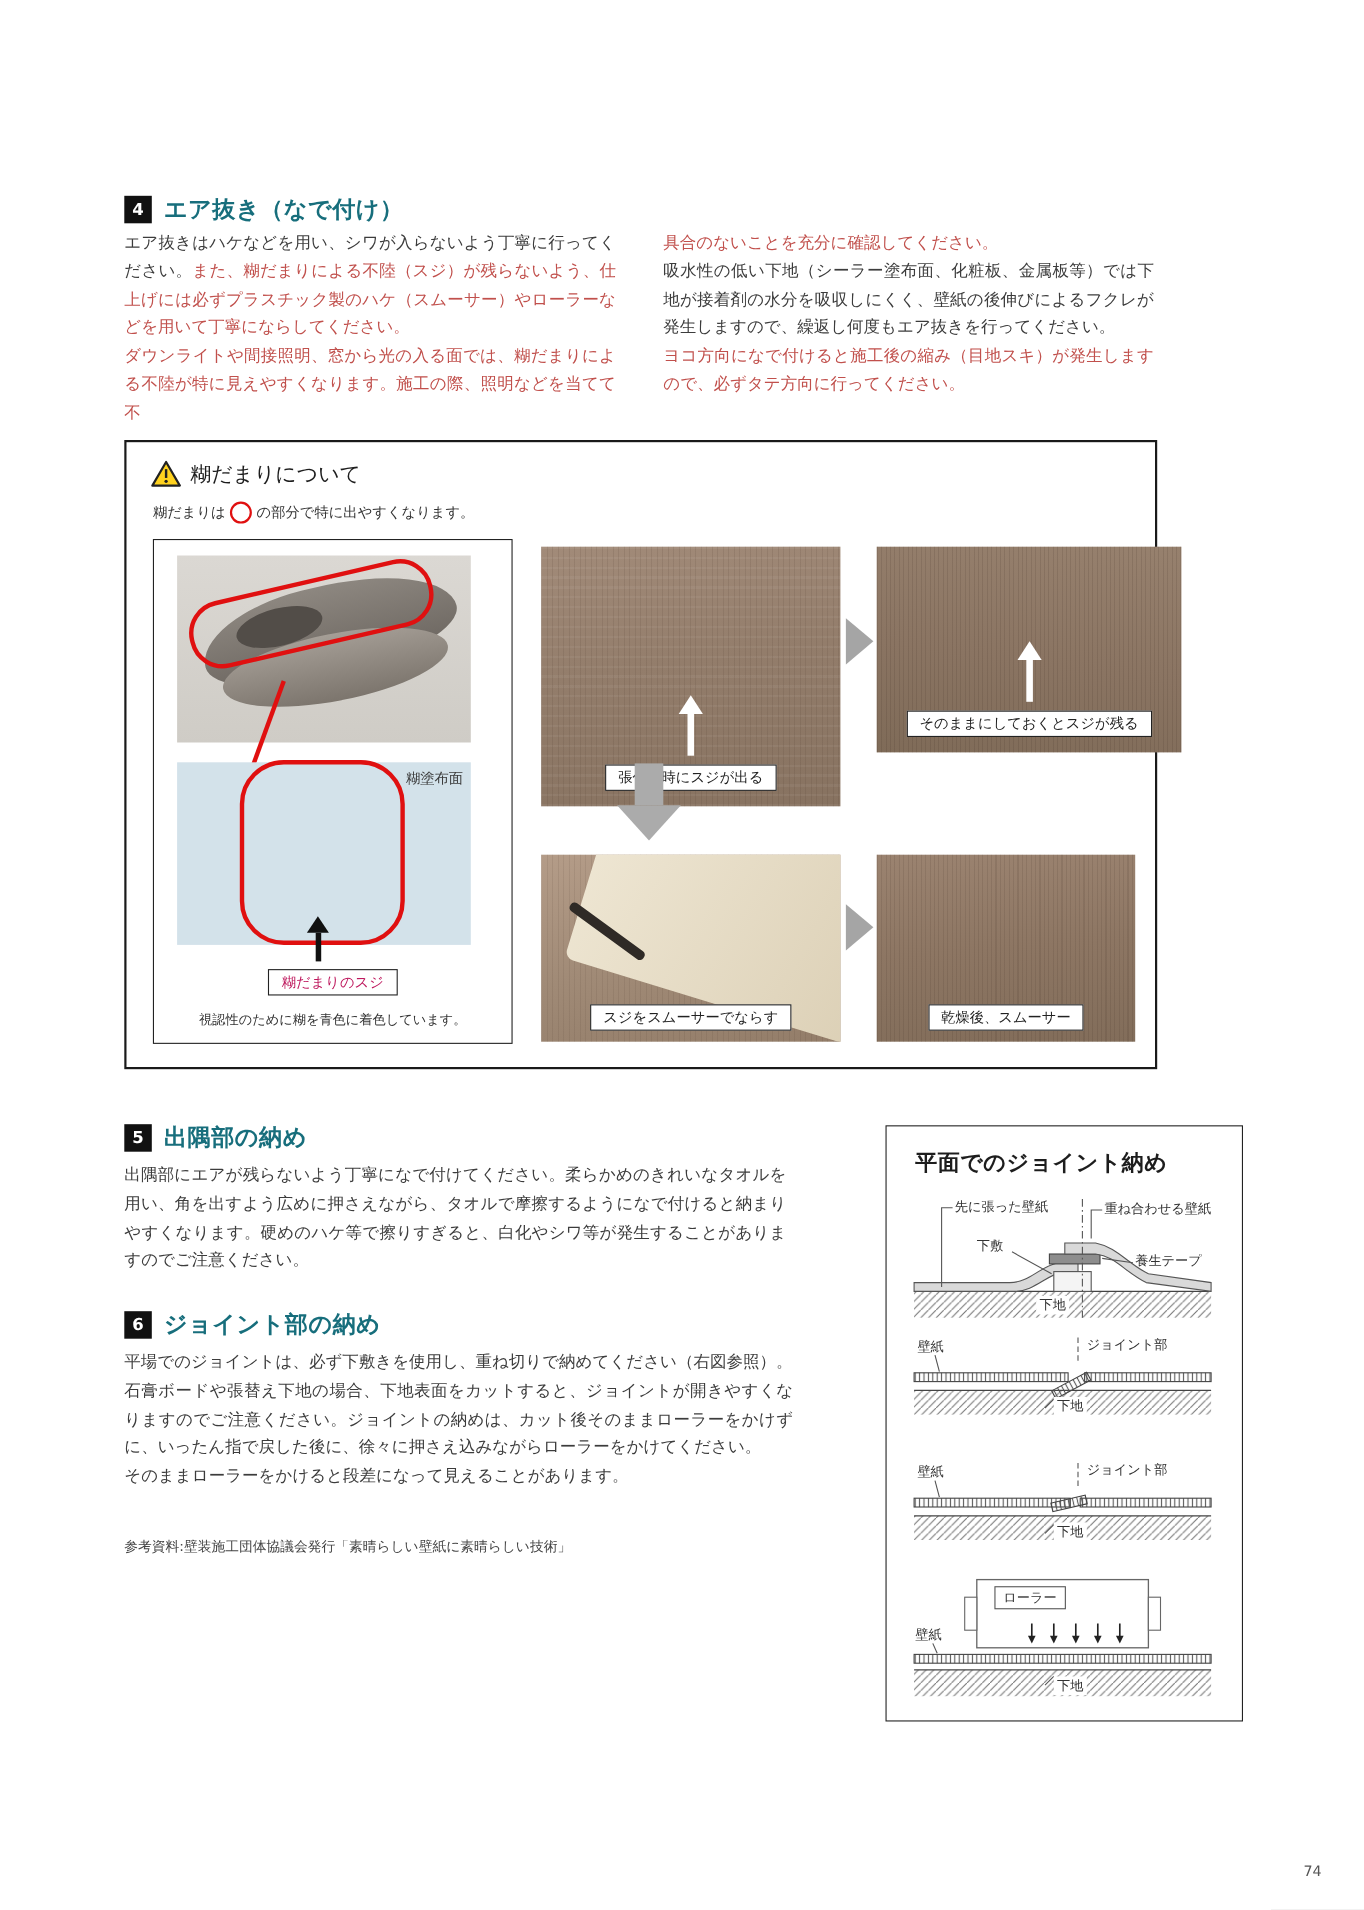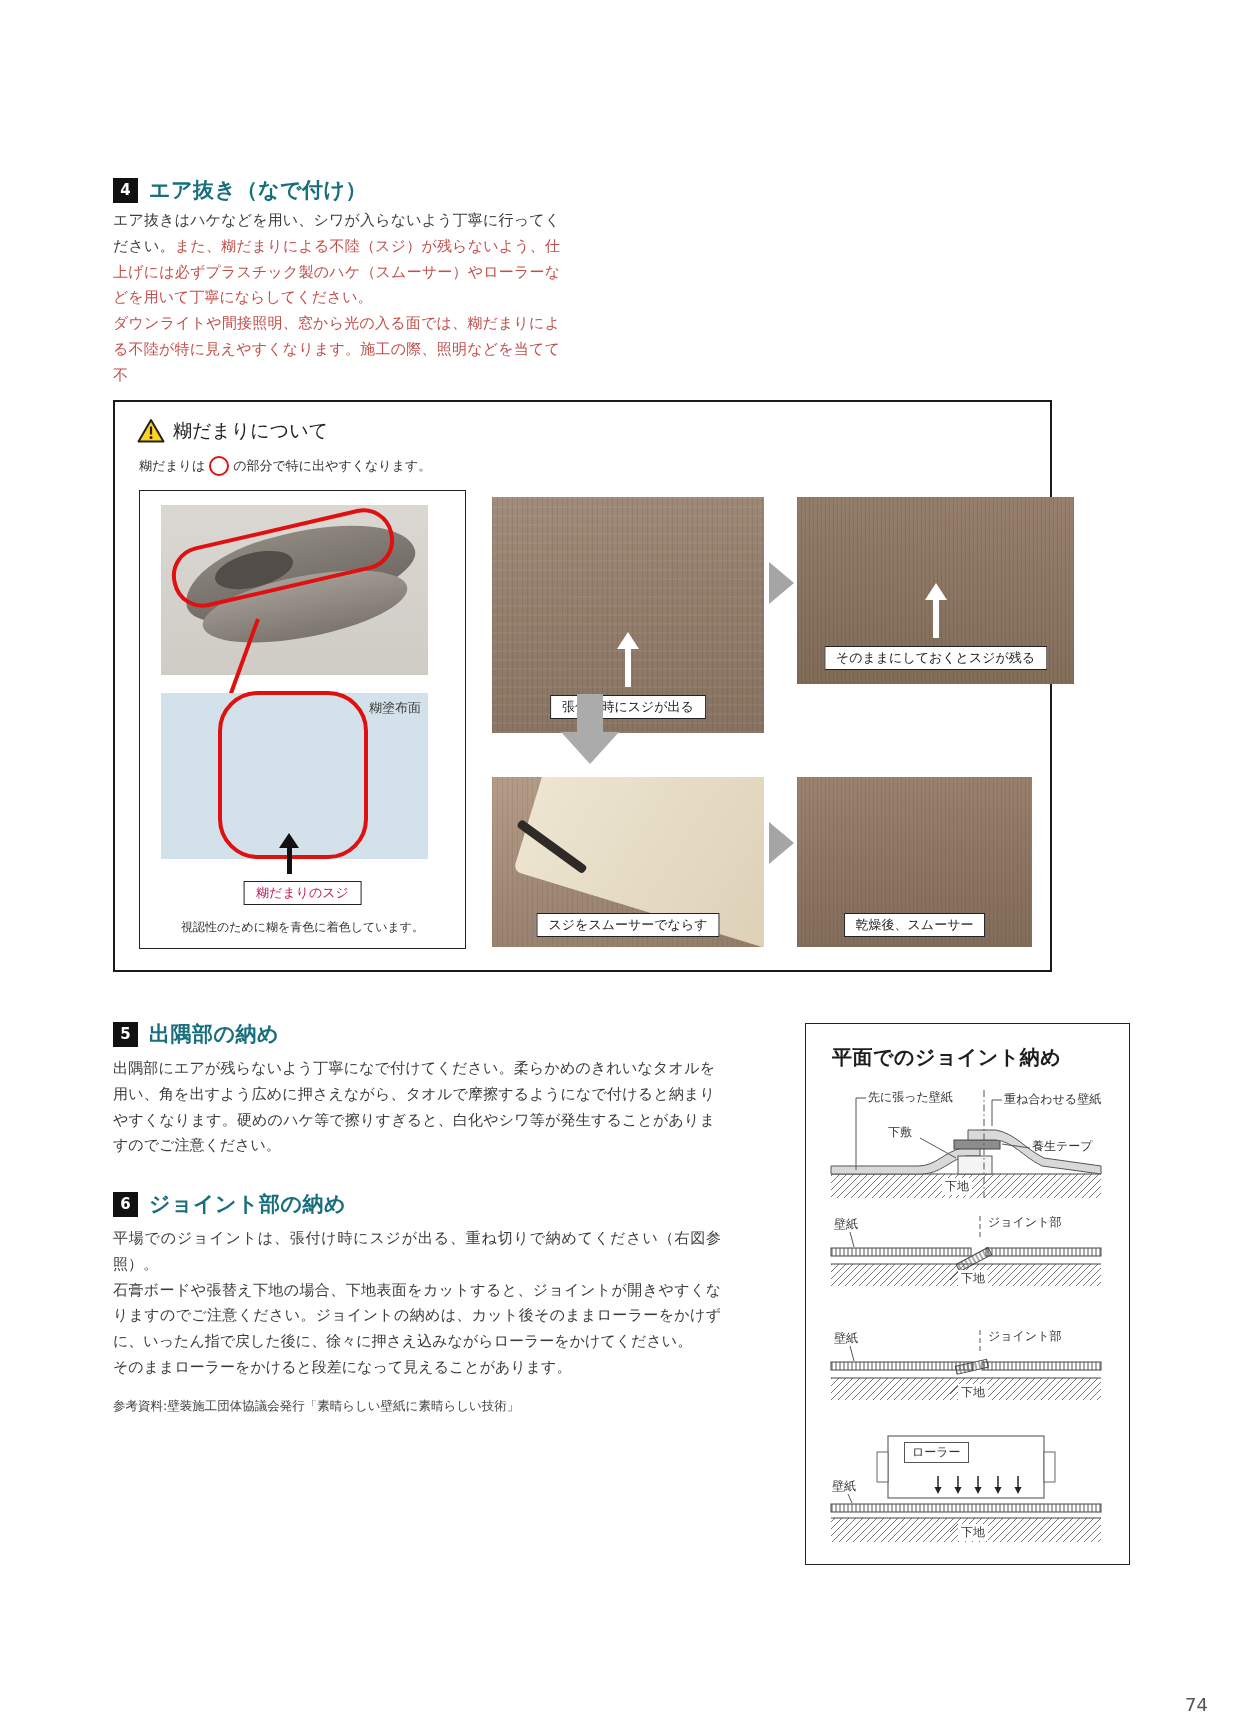--- a/index.html
+++ b/index.html
@@ -79,38 +79,43 @@
 
   
   .joint-box{border:1px solid #222;background:#fff;}
   .joint-title{font-size:20px;font-weight:bold;color:#1d1d1d;letter-spacing:.5px;}
   .diagram{position:absolute;}
   .dlabel{position:absolute;font-size:12px;color:#333;white-space:nowrap;}
   .dlabel-box{border:1px solid #555;padding:1px 7px;background:#fff;}
   .dlabel-bg{background:#fff;padding:0 3px;}
 
   .ref-note{font-size:12.5px;color:#444;}
-  .page-num{font-size:18px;color:#555;}
+  .page-num{font-size:13px;color:#555;}
   .warn-svg{flex:0 0 auto;}
 </style>
 </head>
 <body>
 
 <div id="page">
 
   <div class="abs sec-head" style="left:113px;top:176px;">
     <span class="sec-num">4</span>
     <span class="sec-title">エア抜き（なで付け）</span>
   </div>
 
   <div class="abs body-text" style="left:113px;top:208px;width:447px;">
     <p><span>エア抜きはハケなどを用い、シワが入らないよう丁寧に行ってください。</span><span class="red">また、糊だまりによる不陸（スジ）が残らないよう、仕上げには必ずプラスチック製のハケ（スムーサー）やローラーなどを用いて丁寧にならしてください。</span></p>
     <p class="red">ダウンライトや間接照明、窓から光の入る面では、糊だまりによる不陸が特に見えやすくなります。施工の際、照明などを当てて不</p>
   </div>
 
+  <div class="abs body-text" style="left:603px;top:208px;width:446px;">
+    <p class="red">具合のないことを充分に確認してください。</p>
+    <p>吸水性の低い下地（シーラー塗布面、化粧板、金属板等）では下地が接着剤の水分を吸収しにくく、壁紙の後伸びによるフクレが発生しますので、繰返し何度もエア抜きを行ってください。</p>
+    <p class="red">ヨコ方向になで付けると施工後の縮み（目地スキ）が発生しますので、必ずタテ方向に行ってください。</p>
+  </div>
 
   <div class="abs glue-box" style="left:113px;top:400px;width:935px;height:568px;">
 
     <div class="abs glue-title" style="left:22px;top:16px;">
       <svg class="warn-svg" width="28" height="26" viewBox="0 0 28 26">
         <path d="M14 2 L26.5 23.5 H1.5 Z" fill="#ffd21f" stroke="#222" stroke-width="2" stroke-linejoin="round"></path>
         <rect x="12.9" y="8.5" width="2.2" height="8" fill="#222"></rect>
         <circle cx="14" cy="19.6" r="1.5" fill="#222"></circle>
       </svg>
       <span>糊だまりについて</span>
@@ -187,21 +192,21 @@
   </div>
   <div class="abs body-text" style="left:113px;top:1056px;width:602px;">
     <p>出隅部にエアが残らないよう丁寧になで付けてください。柔らかめのきれいなタオルを用い、角を出すよう広めに押さえながら、タオルで摩擦するようになで付けると納まりやすくなります。硬めのハケ等で擦りすぎると、白化やシワ等が発生することがありますのでご注意ください。</p>
   </div>
 
   <div class="abs sec-head" style="left:113px;top:1190px;">
     <span class="sec-num">6</span>
     <span class="sec-title">ジョイント部の納め</span>
   </div>
   <div class="abs body-text" style="left:113px;top:1226px;width:608px;">
-    <p>平場でのジョイントは、張付け時にスジが出る、重ね切りで納めてください（右図参照）。</p>
+    <p>平場でのジョイントは、必ず下敷きを使用し、重ね切りで納めてください（右図参照）。</p>
     <p>石膏ボードや張替え下地の場合、下地表面をカットすると、ジョイントが開きやすくなりますのでご注意ください。ジョイントの納めは、カット後そのままローラーをかけずに、いったん指で戻した後に、徐々に押さえ込みながらローラーをかけてください。</p>
     <p>そのままローラーをかけると段差になって見えることがあります。</p>
   </div>
   <div class="abs ref-note" style="left:113px;top:1398px;">参考資料:壁装施工団体協議会発行「素晴らしい壁紙に素晴らしい技術」</div>
 
   <div class="abs joint-box" style="left:805px;top:1023px;width:323px;height:540px;">
     <div class="abs joint-title" style="left:26px;top:20px;">平面でのジョイント納め</div>
 
     <div class="diagram" style="left:24px;top:62px;width:272px;height:118px;">
       <svg width="272" height="118" viewBox="0 0 272 118">

